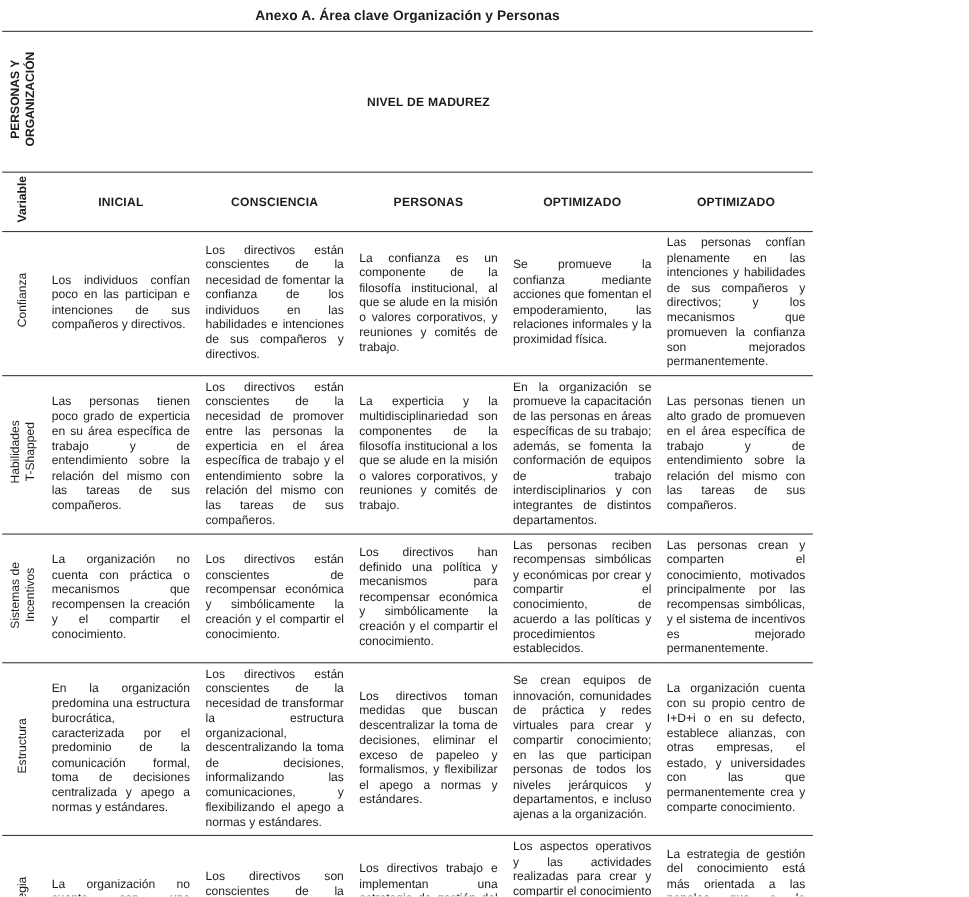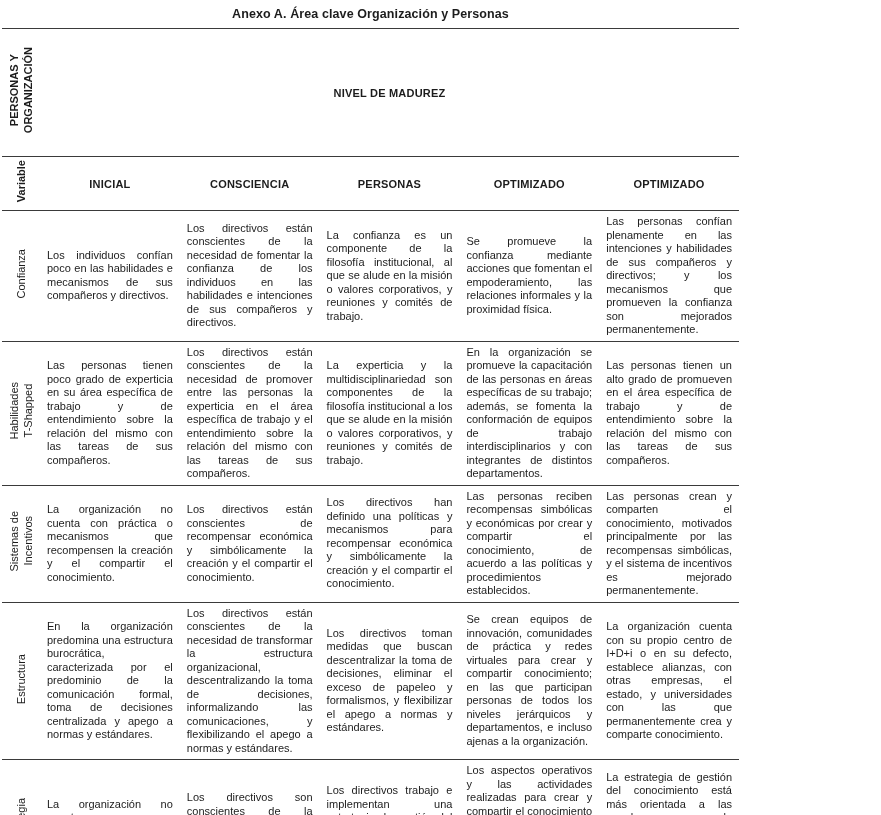--- a/index.html
+++ b/index.html
@@ -110,21 +110,21 @@
         <th class="hcell">CONSCIENCIA</th>
         <th class="hcell">PERSONAS</th>
         <th class="hcell">OPTIMIZADO</th>
         <th class="hcell">OPTIMIZADO</th>
       </tr>
 
       <tr class="r-confianza">
         <td class="vcell">
           <span class="vtext">Confianza</span>
         </td>
-        <td class="cell">Los individuos confían poco en las habilidades e mecanismos de sus compañeros y directivos.</td>
+        <td class="cell">Los individuos confían poco en las participan e intenciones de sus compañeros y directivos.</td>
         <td class="cell">Los directivos están conscientes de la necesidad de fomentar la confianza de los individuos en las habilidades e intenciones de sus compañeros y directivos.</td>
         <td class="cell">La confianza es un componente de la filosofía institucional, al que se alude en la misión o valores corporativos, y reuniones y comités de trabajo.</td>
         <td class="cell">Se promueve la confianza mediante acciones que fomentan el empoderamiento, las relaciones informales y la proximidad física.</td>
         <td class="cell">Las personas confían plenamente en las intenciones y habilidades de sus compañeros y directivos; y los mecanismos que promueven la confianza son mejorados permanentemente.</td>
       </tr>
 
       <tr class="r-habilidades">
         <td class="vcell">
           <span class="vtext">Habilidades
 T-Shapped</span>
@@ -136,21 +136,21 @@
         <td class="cell">Las personas tienen un alto grado de promueven en el área específica de trabajo y de entendimiento sobre la relación del mismo con las tareas de sus compañeros.</td>
       </tr>
 
       <tr class="r-sistemas">
         <td class="vcell">
           <span class="vtext">Sistemas de
 Incentivos</span>
         </td>
         <td class="cell">La organización no cuenta con práctica o mecanismos que recompensen la creación y el compartir el conocimiento.</td>
         <td class="cell">Los directivos están conscientes de recompensar económica y simbólicamente la creación y el compartir el conocimiento.</td>
-        <td class="cell">Los directivos han definido una políticas y mecanismos para recompensar económica y simbólicamente la creación y el compartir el conocimiento.</td>
+        <td class="cell">Los directivos han definido una política y mecanismos para recompensar económica y simbólicamente la creación y el compartir el conocimiento.</td>
         <td class="cell">Las personas reciben recompensas simbólicas y económicas por crear y compartir el conocimiento, de acuerdo a las políticas y procedimientos establecidos.</td>
         <td class="cell">Las personas crean y comparten el conocimiento, motivados principalmente por las recompensas simbólicas, y el sistema de incentivos es mejorado permanentemente.</td>
       </tr>
 
       <tr class="r-estructura">
         <td class="vcell">
           <span class="vtext">Estructura</span>
         </td>
         <td class="cell">En la organización predomina una estructura burocrática, caracterizada por el predominio de la comunicación formal, toma de decisiones centralizada y apego a normas y estándares.</td>
         <td class="cell">Los directivos están conscientes de la necesidad de transformar la estructura organizacional, descentralizando la toma de decisiones, informalizando las comunicaciones, y flexibilizando el apego a normas y estándares.</td>

